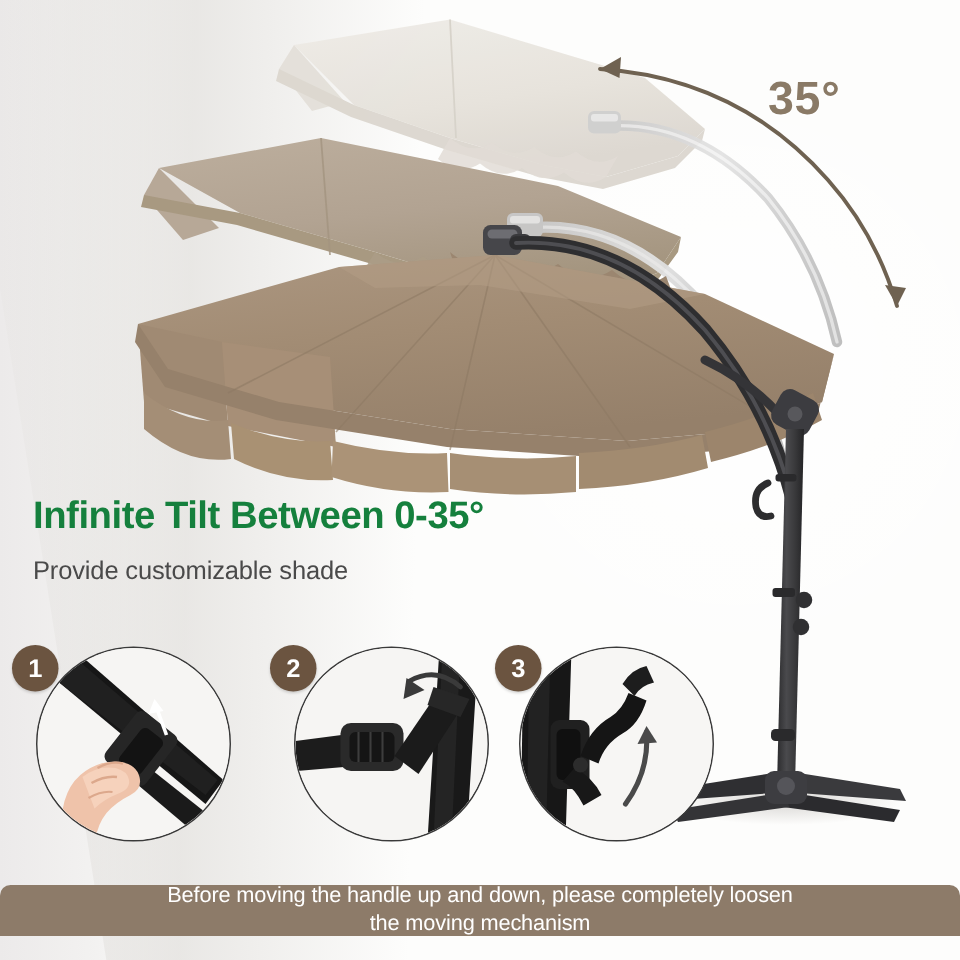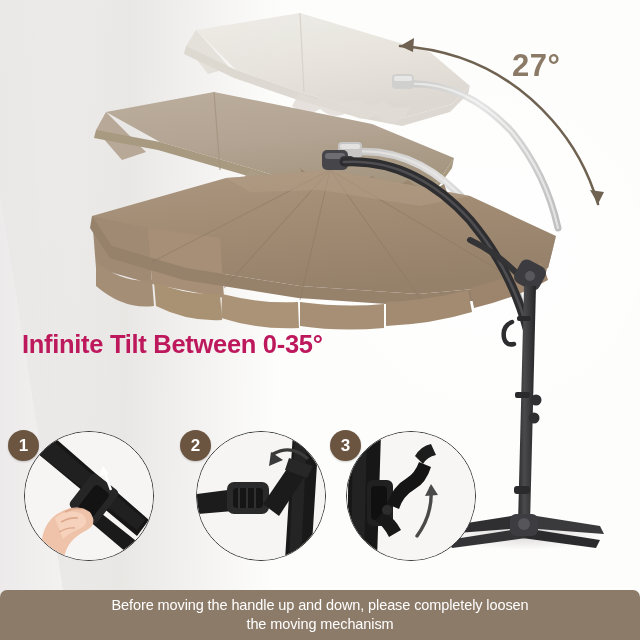--- a/index.html
+++ b/index.html
@@ -53,21 +53,21 @@
   }
 
   
   .headline {
     position: absolute;
     left: 22px;
     top: 330px;
     font-size: 25.5px;
     font-weight: bold;
     letter-spacing: -0.3px;
-    color: #be185d;
+    color: #15803d;
     white-space: nowrap;
   }
   .subhead {
     position: absolute;
     left: 22px;
     top: 370px;
     font-size: 17px;
     line-height: 21px;
     color: #4a4a4a;
     letter-spacing: -0.1px;
@@ -129,21 +129,21 @@
     z-index: 4;
     box-shadow: 0 1px 2px rgba(0,0,0,0.18);
   }
 
   
   .caption-bar {
     position: absolute;
     left: 0;
     top: 590px;
     width: 640px;
-    height: 50px;
+    height: 34px;
     background: #8d7b69;
     border-top-left-radius: 7px;
     border-top-right-radius: 7px;
     display: flex;
     align-items: center;
     justify-content: center;
   }
   .caption-text {
     color: #ffffff;
     font-size: 14.5px;
@@ -310,25 +310,26 @@
 
     <g>
       <path d="M400,46 q92,6 152,74 q32,36 46,84" stroke="#6f6251" stroke-width="2.6" fill="none" stroke-linecap="round"></path>
 
       <path d="M400,46 L414,38 L413,52 Z" fill="#6f6251"></path>
 
       <path d="M598,204 L590,190 L604,192 Z" fill="#6f6251"></path>
     </g>
   </svg>
 
-  <div class="angle-label">27°</div>
+  <div class="angle-label">35°</div>
 
   <div class="headline">Infinite Tilt Between 0-35°</div>
 
   <div class="subhead">
+    <span>Provide customizable shade</span>
   </div>
 
   <div class="steps">
 
     <div class="step step-1">
       <div class="step-photo">
         <svg viewBox="0 0 128 128" width="128" height="128">
           <rect x="0" y="0" width="128" height="128" fill="#f6f5f3"></rect>
 
           <path d="M6,16 L30,6 L124,88 L112,104 Z" fill="#161616"></path>

